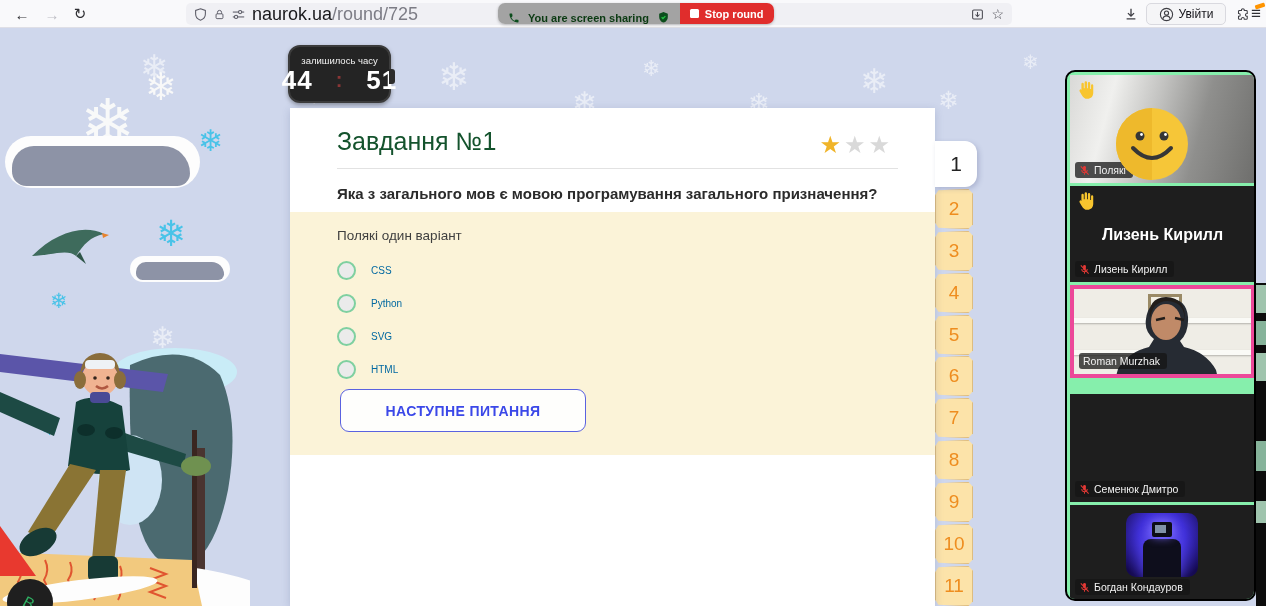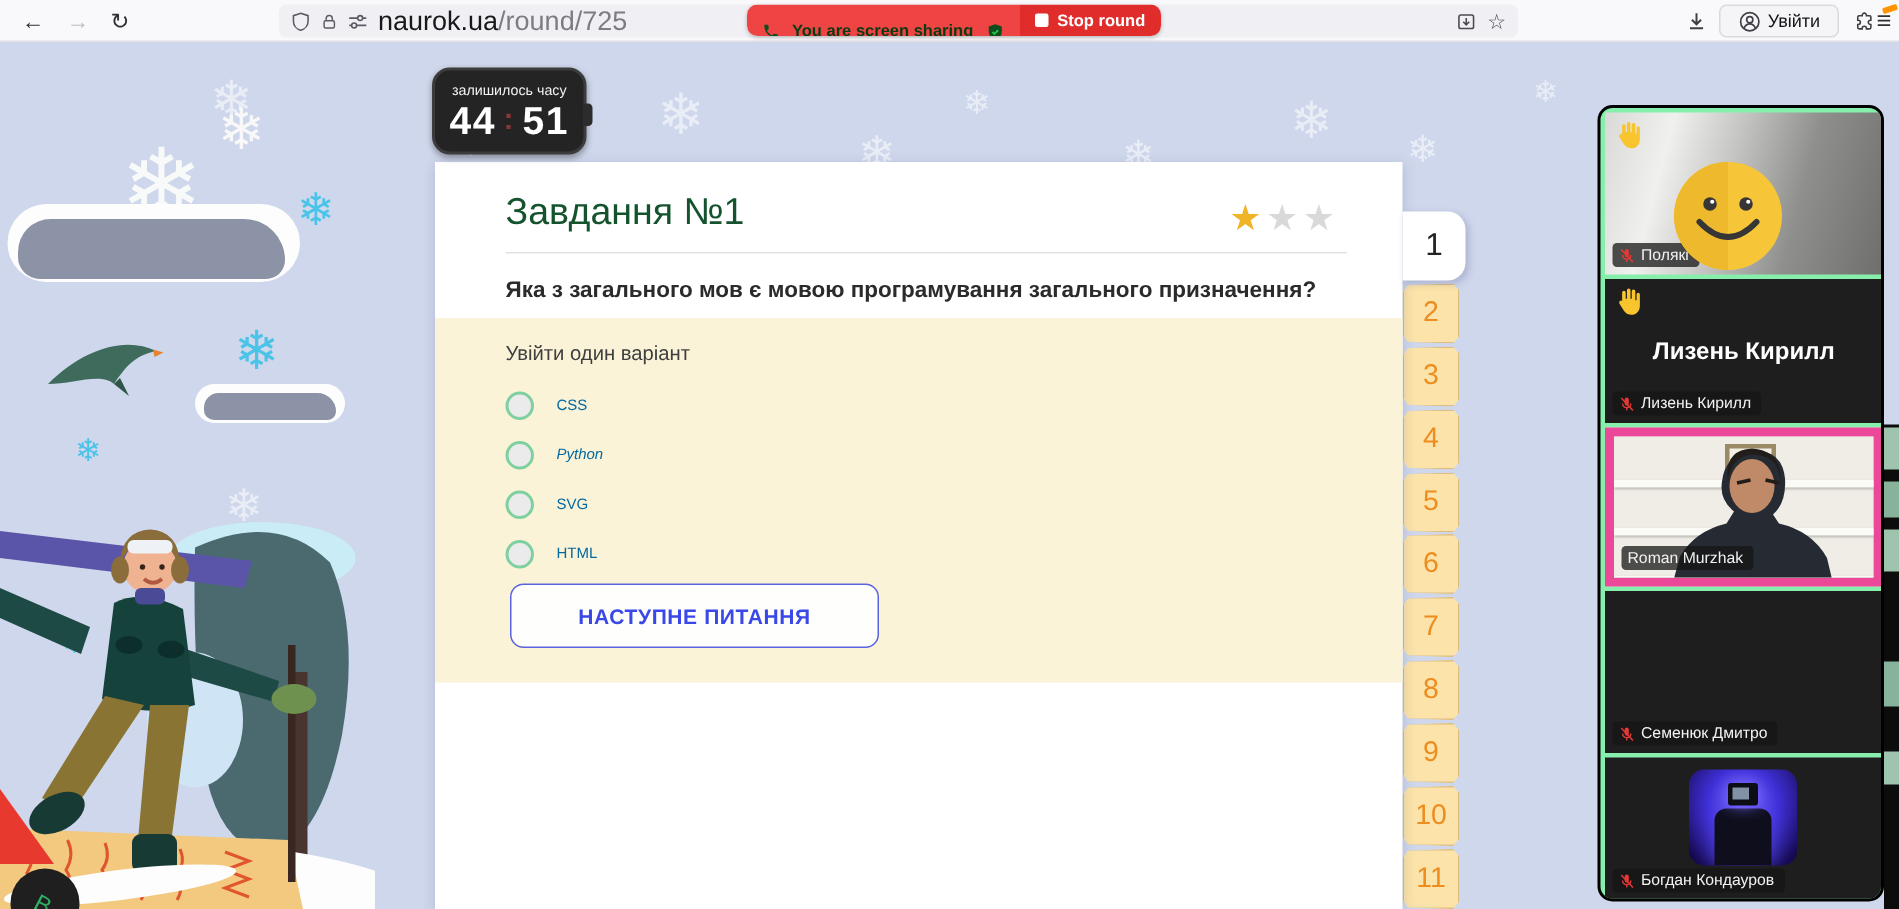--- a/index.html
+++ b/index.html
@@ -10,39 +10,39 @@
   #toolbar { position:absolute; left:0; top:0; width:1266px; height:28px; background:#f9f9fb; border-bottom:1px solid #dfdfe6; z-index:20; }
   .tb-btn { position:absolute; top:0; height:28px; display:flex; align-items:center; justify-content:center; color:#2f2f33; font-size:15px; }
   #addressbar { position:absolute; left:186px; top:3px; width:826px; height:22px; background:#f0f0f4; border-radius:5px; display:flex; align-items:center; padding:0 8px; gap:7px; }
   #addressbar .url { font-size:18px; color:#18181b; white-space:nowrap; }
   #addressbar .url .path { color:#7c7c85; }
   #addressbar .spacer { flex:1; }
   .icon-svg { display:block; }
 
   
   #share-banner { position:absolute; left:498px; top:3px; height:21px; display:flex; z-index:30; border-radius:7px; overflow:hidden; box-shadow:0 1px 3px rgba(0,0,0,.25); }
-  #share-banner .green { background:#ef4444; display:flex; align-items:flex-start; gap:8px; padding:12px 10px; }
+  #share-banner .green { background:#a3a3a3; display:flex; align-items:flex-end; gap:8px; padding:0 10px; }
   #share-banner .green span { font-size:11px; font-weight:bold; color:#0b3a12; }
   #share-banner .red { background:#e02d2c; display:flex; align-items:center; gap:6px; padding:0 10px; cursor:pointer; }
   #share-banner .red span { font-size:11px; font-weight:bold; color:#fff; }
   .stop-sq { width:9px; height:9px; background:#fff; border-radius:1.5px; }
 
   
   #page { position:absolute; left:0; top:28px; width:1266px; height:578px; overflow:hidden; }
   .flake { position:absolute; color:rgba(255,255,255,.8); line-height:1; user-select:none; }
   .flake.cyan { color:#49c3e8; }
   .flake.faint { color:rgba(255,255,255,.55); }
   .rock-cap { position:absolute; background:#fdfdfd; border-radius:28px; }
   .rock { position:absolute; background:#8d93a6; border-radius:24px 30px 14px 16px; }
 
   
   #timer { position:absolute; left:288px; top:17px; width:103px; height:58px; background:#242424; border:2px solid #3c3c3c; border-radius:12px; z-index:6; display:flex; flex-direction:column; align-items:center; justify-content:center; box-shadow:0 2px 4px rgba(0,0,0,.35); }
   #timer:after { content:""; position:absolute; right:-6px; top:22px; width:6px; height:15px; background:#2c2c2c; border-radius:0 3px 3px 0; }
   #timer .t-label { font-size:9.5px; color:#f2f2f2; margin-bottom:1px; }
-  #timer .t-digits { font-size:26px; font-weight:bold; color:#fff; line-height:1; letter-spacing:1px; display:flex; align-items:center; gap:5px; }
+  #timer .t-digits { font-size:26px; font-weight:bold; color:#fff; line-height:1; letter-spacing:1px; display:flex; align-items:center; gap:23px; }
   #timer .t-colon { color:#8a3636; font-size:20px; }
 
   
   #quiz-card { position:absolute; left:290px; top:80px; width:645px; height:498px; background:#fff; z-index:4; box-shadow:0 2px 8px rgba(70,80,130,.22); }
   #quiz-title { position:absolute; left:47px; top:19px; font-size:25px; color:#14532d; }
   #stars { position:absolute; right:42px; top:23px; font-size:24px; letter-spacing:3px; }
   #stars .on { color:#f0b429; }
   #stars .off { color:#d9d9d9; }
   #quiz-divider { position:absolute; left:47px; right:37px; top:60px; height:1px; background:#e2e2e2; }
   #question-text { position:absolute; left:47px; top:77px; font-size:15px; font-weight:bold; color:#2b2b2b; }
@@ -60,21 +60,21 @@
   
   #video-panel { position:absolute; left:1065px; top:42px; width:191px; height:531px; background:#86efac; border:2px solid #000; border-radius:10px; z-index:8; overflow:hidden; }
   .vtile { position:absolute; left:3px; width:185px; overflow:hidden; background:#1e1e1e; }
   .vtile .center-name { position:absolute; left:0; right:0; top:42%; text-align:center; color:#fff; font-size:16px; font-weight:bold; }
   .name-chip { position:absolute; left:5px; bottom:5px; background:rgba(22,22,22,.75); border-radius:3px; padding:2px 7px 2px 4px; display:flex; align-items:center; gap:4px; z-index:2; }
   .name-chip span { color:#f2f2f2; font-size:10.5px; white-space:nowrap; }
   .hand { position:absolute; left:5px; top:4px; z-index:3; }
   #tile-1 { top:3px; height:108px; background:linear-gradient(105deg,#d9d9d7 0%,#f0f0ee 22%,#c2c2c0 45%,#8f8f8d 68%,#6e6e6c 100%); }
   #tile-1 .smiley { position:absolute; left:45px; top:32px; z-index:4; }
   #tile-2 { top:114px; height:96px; }
-  #tile-3 { top:213px; height:106px; border:6px solid #ec4899; background:#efede6; }
+  #tile-3 { top:213px; height:93px; border:4px solid #ec4899; background:#efede6; }
   #tile-4 { top:322px; height:108px; }
   #tile-5 { top:433px; height:95px; }
   #avatar-5 { position:absolute; left:56px; top:8px; width:72px; height:64px; border-radius:10px; background:radial-gradient(circle at 50% 35%,#7a6aff 0%,#4030d8 42%,#150a50 88%); overflow:hidden; }
   #avatar-5 .tvhead { position:absolute; left:26px; top:9px; width:20px; height:15px; background:#0d0d16; border-radius:2px; box-shadow:0 0 10px #7a6aff; }
   #avatar-5 .tvhead:after { content:""; position:absolute; left:3px; top:3px; width:11px; height:8px; background:#9fb4cc; opacity:.8; }
   #avatar-5 .tvbody { position:absolute; left:17px; top:26px; width:38px; height:38px; background:#0e0e1c; border-radius:8px 8px 0 0; box-shadow:0 0 14px #5546e8; }
 
   
   .shelf-bg { position:absolute; inset:0; background:#efede6; }
   .books-row { position:absolute; left:0; width:185px; height:27px;
@@ -236,26 +236,26 @@
     </div>
 
     <div id="quiz-card">
       <div id="quiz-title">Завдання №1</div>
       <div id="stars">
         <span class="on">★</span><span class="off">★</span><span class="off">★</span>
       </div>
       <div id="quiz-divider"></div>
       <div id="question-text">Яка з загального мов є мовою програмування загального призначення?</div>
       <div id="options-block">
-        <div id="choose-label">Увійти один варіант</div>
+        <div id="choose-label">Полякі один варіант</div>
         <div class="opt-row" style="top:42px;">
           <div class="radio"></div>
           <div class="opt-label">CSS</div>
         </div>
-        <div class="opt-row" style="top:75px;font-style:italic;">
+        <div class="opt-row" style="top:75px;">
           <div class="radio"></div>
           <div class="opt-label">Python</div>
         </div>
         <div class="opt-row" style="top:108px;">
           <div class="radio"></div>
           <div class="opt-label">SVG</div>
         </div>
         <div class="opt-row" style="top:141px;">
           <div class="radio"></div>
           <div class="opt-label">HTML</div>

